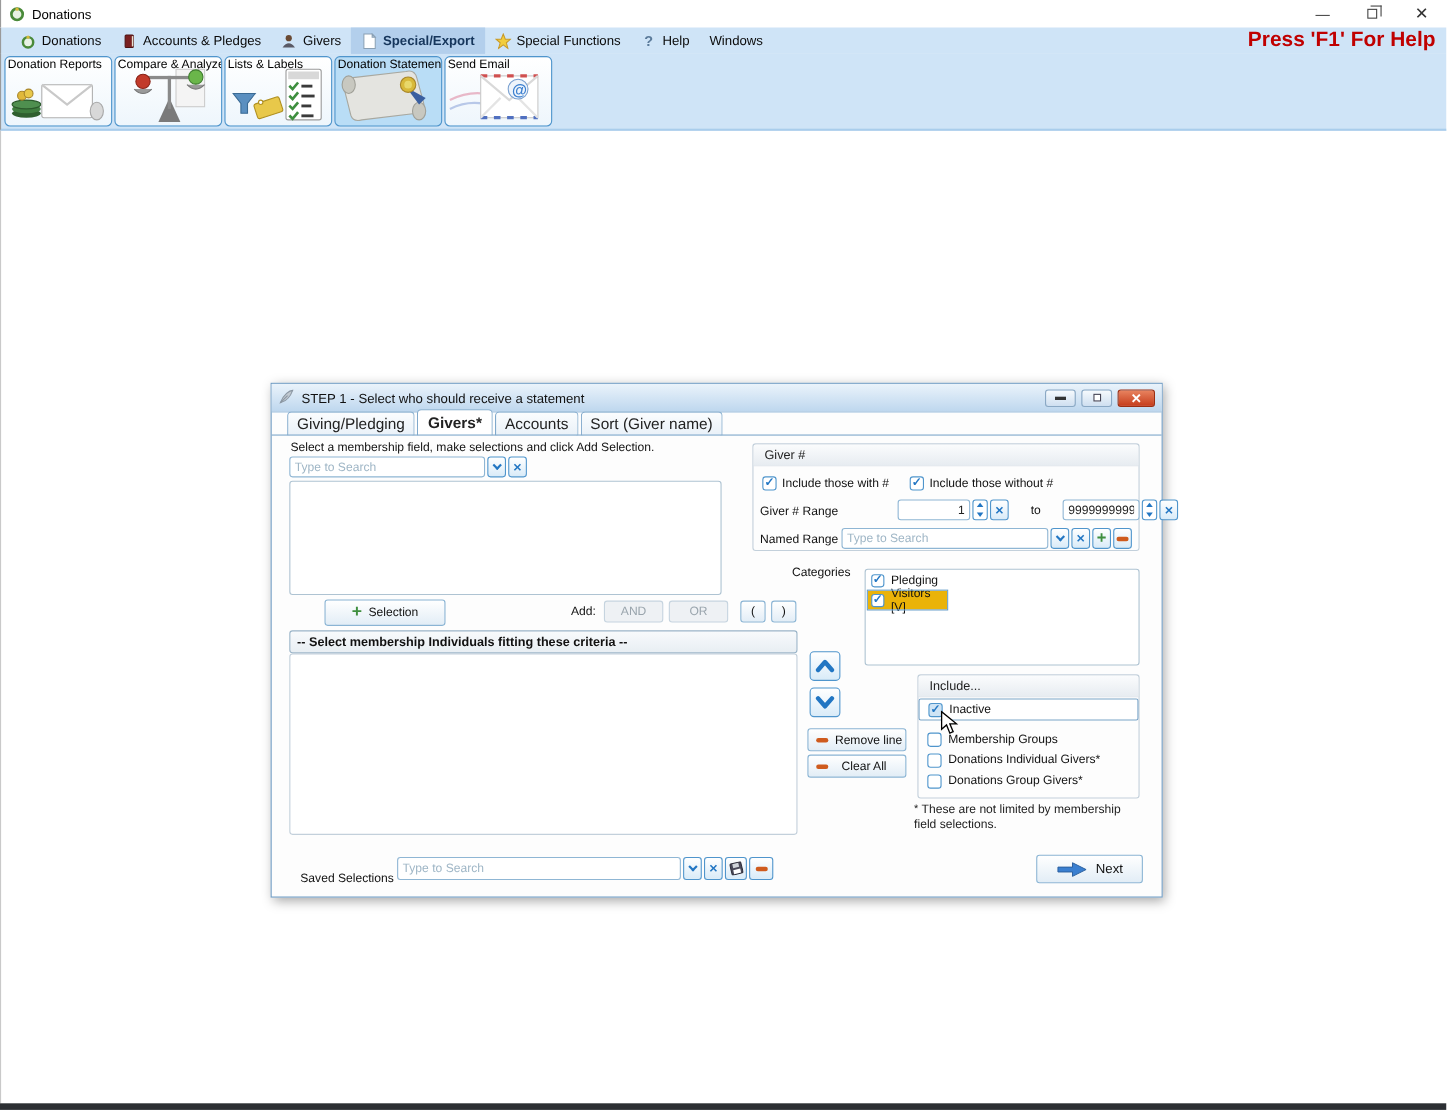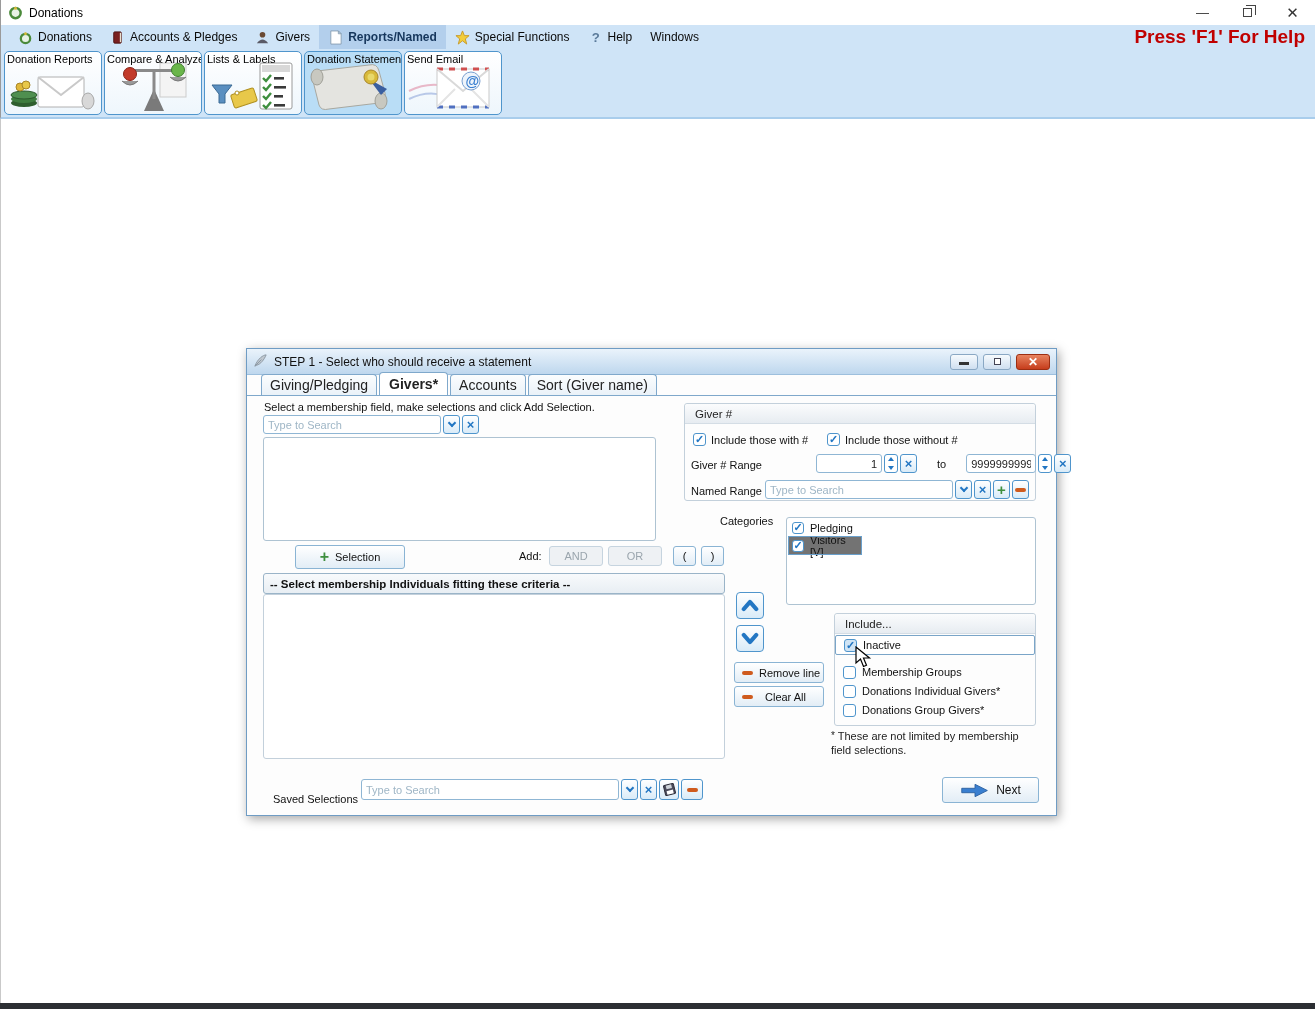--- a/index.html
+++ b/index.html
@@ -62,21 +62,21 @@
   .cbrow { display:flex; align-items:center; gap:5px; font-size:11px; color:#111; }
 
   .grp { border:1px solid #c3d0db; border-radius:3px; background:#fdfdfd; }
   .grp-hdr { height:20px; background:linear-gradient(#fbfcfd,#e7ecf1); border-bottom:1px solid #d4dde5; border-radius:3px 3px 0 0; display:flex; align-items:center; padding-left:10px; font-size:11.5px; color:#222; }
 
   .push-btn { border:1px solid #8ab4d4; border-radius:3px; background:linear-gradient(#ffffff,#e2edf6); display:inline-flex; align-items:center; justify-content:center; gap:6px; font-size:11px; color:#111; }
   .push-btn.disabled { color:#9aa5ad; background:#eef1f4; border-color:#c6d4df; }
   .listbox { border:1px solid #aec3d2; border-radius:3px; background:#fff; }
   .criteria-hdr { border:1px solid #9ab4c8; border-radius:3px; background:linear-gradient(#f8fafc,#e8eef3); display:flex; align-items:center; padding-left:6px; font-weight:bold; font-size:11.5px; }
   .li-item { display:flex; align-items:center; gap:6px; height:17px; padding:0 3px; margin:1px 2px; font-size:11px; }
-  .li-item.selected { background:#737373; outline:1px solid #6aa0cc; width:72px; }
+  .li-item.selected { background:#eab308; outline:1px solid #6aa0cc; width:72px; }
   .inc-item { display:flex; align-items:center; gap:6px; height:18px; padding:0 4px; margin:1px 4px; font-size:11px; }
   .inc-item.focused { border:1px solid #7aa5c8; border-radius:2px; background:#fff; margin:1px 0; padding:0 8px; height:20px; }
   .arrow-btn { width:28px; height:27px; border:1px solid #4f95cc; border-radius:4px; background:linear-gradient(#ffffff,#d9ebf8); display:flex; align-items:center; justify-content:center; }
   .footnote { font-size:11px; color:#222; line-height:1.25; }
   .cursor { position:absolute; left:855px; top:646px; z-index:99; pointer-events:none; }
 </style>
 </head>
 <body>
 
 <div class="titlebar">
@@ -126,21 +126,21 @@
       </span>
     <span>Givers</span>
   </div>
   <div class="menu-item active">
     <span class="mi-icon">
         <svg viewBox="0 0 16 16">
           <path d="M3 1 h8 l3 3 v11 h-11 z" fill="#fff" stroke="#8aa0b4"></path>
           <path d="M11 1 v3 h3 z" fill="#cfe0ee" stroke="#8aa0b4"></path>
         </svg>
       </span>
-    <span>Reports/Named</span>
+    <span>Special/Export</span>
   </div>
   <div class="menu-item">
     <span class="mi-icon">
         <svg viewBox="0 0 16 16">
           <polygon points="8,1 10,6 15,6 11,9.5 12.5,15 8,11.5 3.5,15 5,9.5 1,6 6,6" fill="#f2cd3c" stroke="#c89a28"></polygon>
         </svg>
       </span>
     <span>Special Functions</span>
   </div>
   <div class="menu-item">

